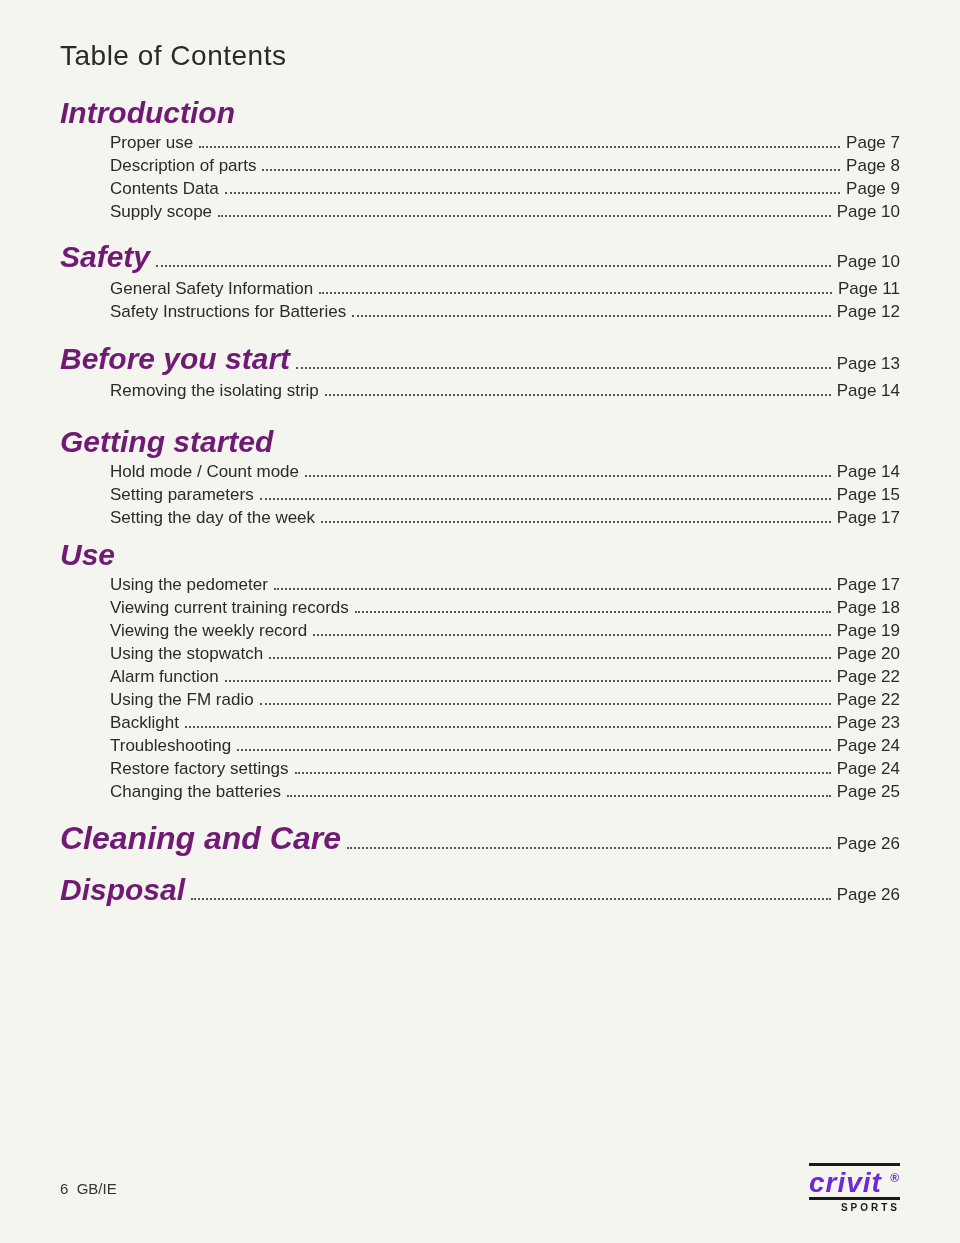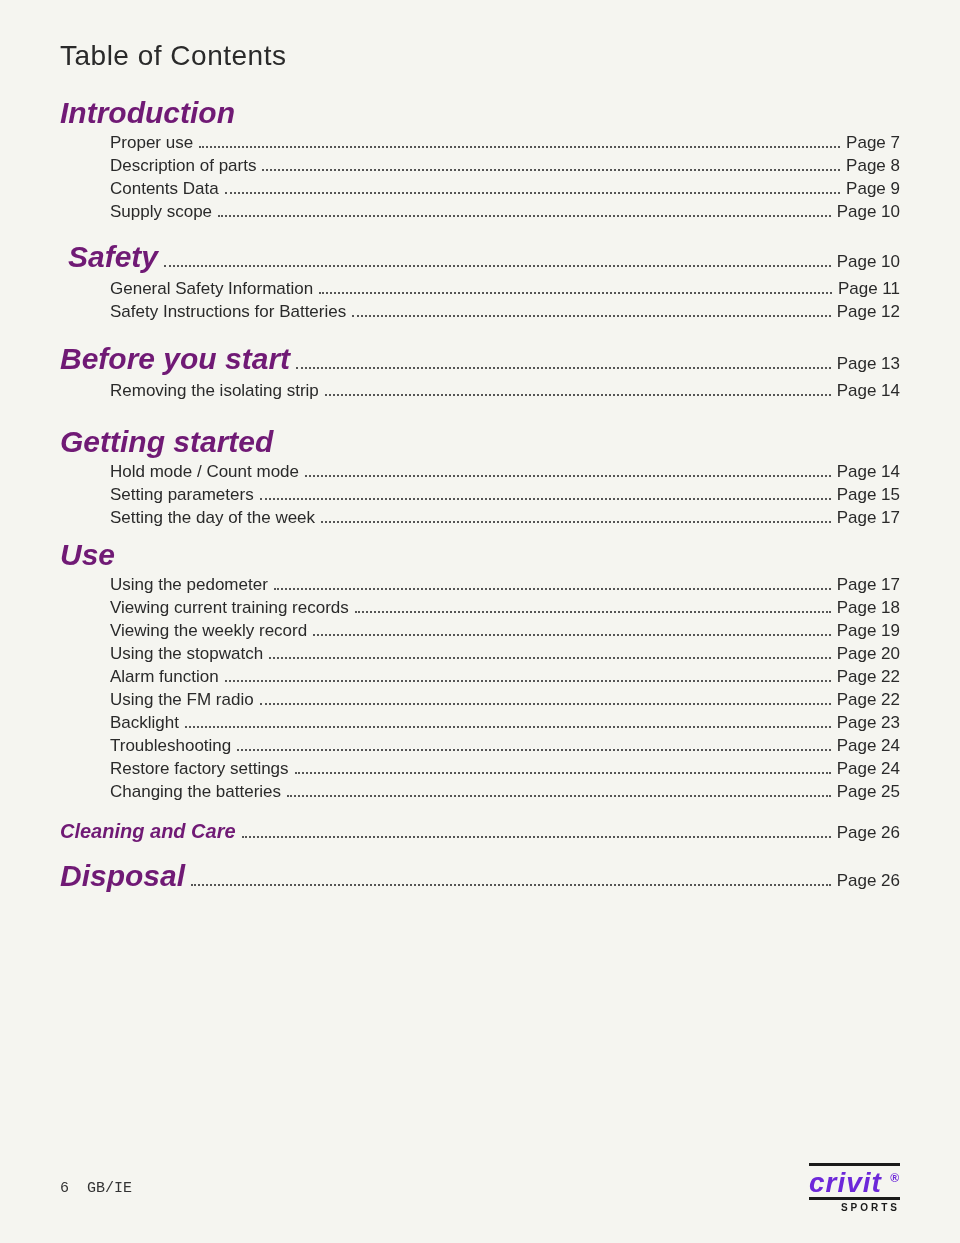--- a/index.html
+++ b/index.html
@@ -67,21 +67,20 @@
       bottom: 30px;
       left: 60px;
       right: 60px;
       display: flex;
       justify-content: space-between;
       align-items: center;
     }
     .footer-left {
       font-size: 15px;
       color: #333;
-      font-family: Liberation Mono, monospace;
     }
     .crivit-logo {
       display: flex;
       flex-direction: column;
       align-items: flex-end;
     }
     .crivit-text {
       font-size: 26px;
       font-weight: 900;
       font-style: italic;
@@ -141,21 +140,21 @@
       <span class="toc-page">Page  9</span>
     </div>
 
     <div class="toc-row indented">
       <span class="toc-label">Supply scope</span>
       <span class="toc-dots"></span>
       <span class="toc-page">Page  10</span>
     </div>
 
     <div class="section-block" style="margin-top:8px;">
-      <div class="toc-row" style="align-items: baseline; margin-left: 8px;">
+      <div class="toc-row" style="align-items: baseline;">
         <span class="section-heading" style="font-size:30px; font-weight:900; font-style:italic; flex-shrink:0;">Safety</span>
         <span class="toc-dots"></span>
         <span class="toc-page">Page  10</span>
       </div>
     </div>
 
     <div class="toc-row indented">
       <span class="toc-label">General Safety Information</span>
       <span class="toc-dots"></span>
       <span class="toc-page">Page  11</span>
@@ -262,21 +261,21 @@
     </div>
 
     <div class="toc-row indented">
       <span class="toc-label">Changing the batteries</span>
       <span class="toc-dots"></span>
       <span class="toc-page">Page  25</span>
     </div>
 
     <div class="section-block" style="margin-top:8px;">
       <div class="toc-row" style="align-items: baseline;">
-        <span class="section-heading" style="font-size:20px; font-weight:900; flex-shrink:0;">Cleaning and Care</span>
+        <span class="section-heading" style="font-size:32px; font-weight:900; flex-shrink:0;">Cleaning and Care</span>
         <span class="toc-dots"></span>
         <span class="toc-page">Page  26</span>
       </div>
     </div>
 
     <div class="section-block" style="margin-top:4px;">
       <div class="toc-row" style="align-items: baseline;">
         <span class="section-heading" style="font-size:30px; font-weight:900; font-style:italic; flex-shrink:0;">Disposal</span>
         <span class="toc-dots"></span>
         <span class="toc-page">Page  26</span>

